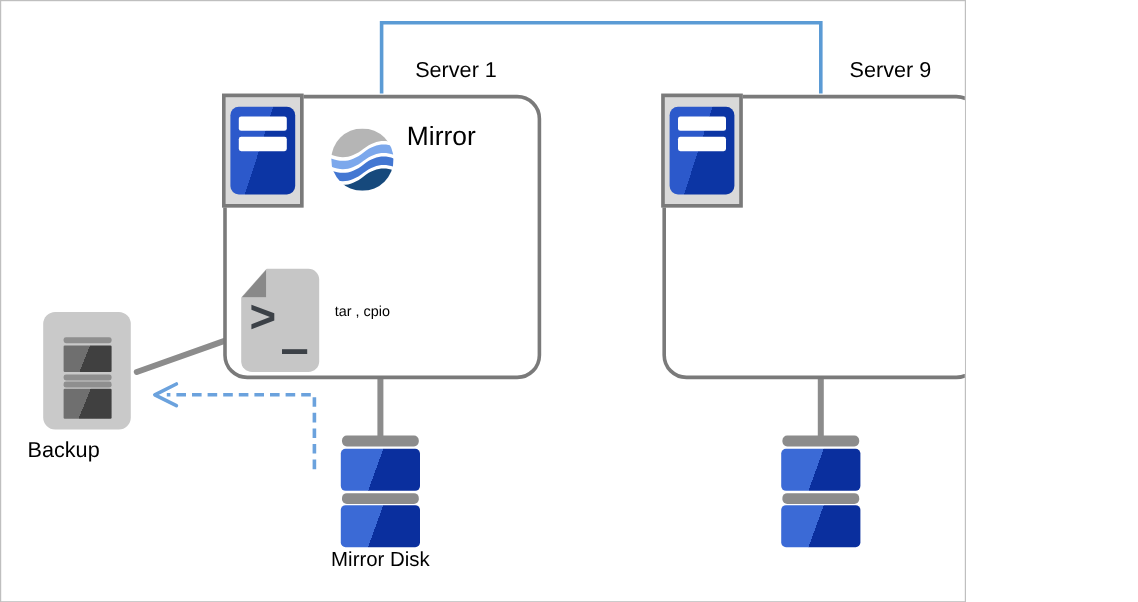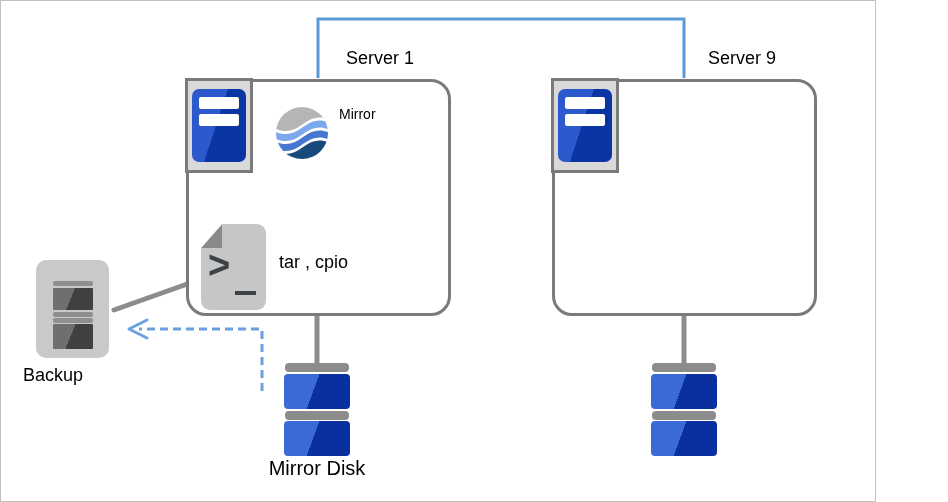--- a/index.html
+++ b/index.html
@@ -1,18 +1,18 @@
 <!DOCTYPE html>
 <html><head>
 <meta charset="utf-8">
 <style>
   * { margin:0; padding:0; box-sizing:border-box; }
   html,body { background:#ffffff; }
   .canvas {
-    position:relative; width:876px; height:502px;
+    position:relative; width:805px; height:502px;
     background:#ffffff; border:1px solid #bfbfbf;
     font-family:"Liberation Sans", sans-serif; color:#000;
     overflow:hidden;
   }
   .lines { position:absolute; left:0; top:0; width:948px; height:502px; }
 
   
   .server-box {
     position:absolute; top:78px; width:265px; height:237px;
     background:#ffffff; border:3px solid #7a7a7a; border-radius:20px;
@@ -30,50 +30,50 @@
     background:linear-gradient(108deg, #2c59cb 46%, #0c35a4 46%);
   }
   .tower .tbar {
     position:absolute; left:7px; width:40px; height:12px;
     background:#ffffff; border-radius:2px;
   }
   .tbar.b1 { top:8px; } .tbar.b2 { top:25px; }
 
   
   .sphere { position:absolute; left:275px; top:106px; width:52px; height:52px; }
-  .mdr-text { position:absolute; left:338px; top:100px; font-size:14px; line-height:26px; }
+  .mdr-text { position:absolute; left:338px; top:100px; font-size:22px; line-height:26px; }
 
   
   .page { position:absolute; left:200px; top:223px; width:65px; height:86px; }
   .page-body { position:absolute; left:0; top:0; right:0; bottom:0; background:#c6c6c6; border-radius:9px; }
   .fold-cover { position:absolute; left:-1px; top:-1px; width:23px; height:26px; background:#ffffff;
                 clip-path:polygon(0 0, 100% 0, 0 100%); }
   .fold { position:absolute; left:0; top:0; width:21px; height:24px; background:#898989;
           clip-path:polygon(100% 2%, 100% 100%, 2% 100%); }
   .prompt-gt { position:absolute; left:7px; top:22px; font-size:38px; font-weight:bold; color:#3c4147; line-height:1; }
   .prompt-underscore { position:absolute; left:34px; top:67px; width:21px; height:4px; background:#3c4147; }
-  .tools-label { position:absolute; left:278px; top:251px; font-size:18px; white-space:nowrap; }
+  .tools-label { position:absolute; left:278px; top:251px; font-size:12px; white-space:nowrap; }
 
   
   .backup-device { position:absolute; left:35px; top:259px; width:73px; height:98px;
                    background:#c9c9c9; border-radius:10px; }
   .bd-bar { position:absolute; left:17px; width:40px; height:5px; background:#8f8f8f; border-radius:2px; }
   .bd-bar.t1 { top:21px; } .bd-bar.t2 { top:52px; } .bd-bar.t3 { top:58px; }
   .bd-slot { position:absolute; left:17px; width:40px;
              background:linear-gradient(112deg, #6f6f6f 45%, #404040 45%); border-radius:1px; }
   .bd-slot.s1 { top:28px; height:22px; }
   .bd-slot.s2 { top:64px; height:25px; }
   .bd-label { position:absolute; left:22px; top:362px; width:100px; text-align:left;
               font-size:18px; line-height:25px; }
 
   
   .disk-bar { position:absolute; width:64px; height:9px; background:#8c8c8c; border-radius:4px; }
   .disk-rect { position:absolute; width:66px; height:35px; border-radius:4px;
                background:linear-gradient(110deg, #3b6ad6 45%, #0a2f9e 45%); }
-  .mirror-disk-label { position:absolute; left:261px; top:456px; width:110px; text-align:center; font-size:20px; }
+  .mirror-disk-label { position:absolute; left:261px; top:456px; width:110px; text-align:center; font-size:17px; }
 </style>
 </head>
 <body>
 
 <div class="canvas">
 
   <svg class="lines" width="948" height="502" viewBox="0 0 948 502">
     <polyline points="317,77 317,18 683,18 683,77" fill="none" stroke="#5b9bd5" stroke-width="3"></polyline>
     <line x1="316" y1="313" x2="316" y2="363" stroke="#8c8c8c" stroke-width="5"></line>
     <line x1="683" y1="313" x2="683" y2="363" stroke="#8c8c8c" stroke-width="5"></line>

